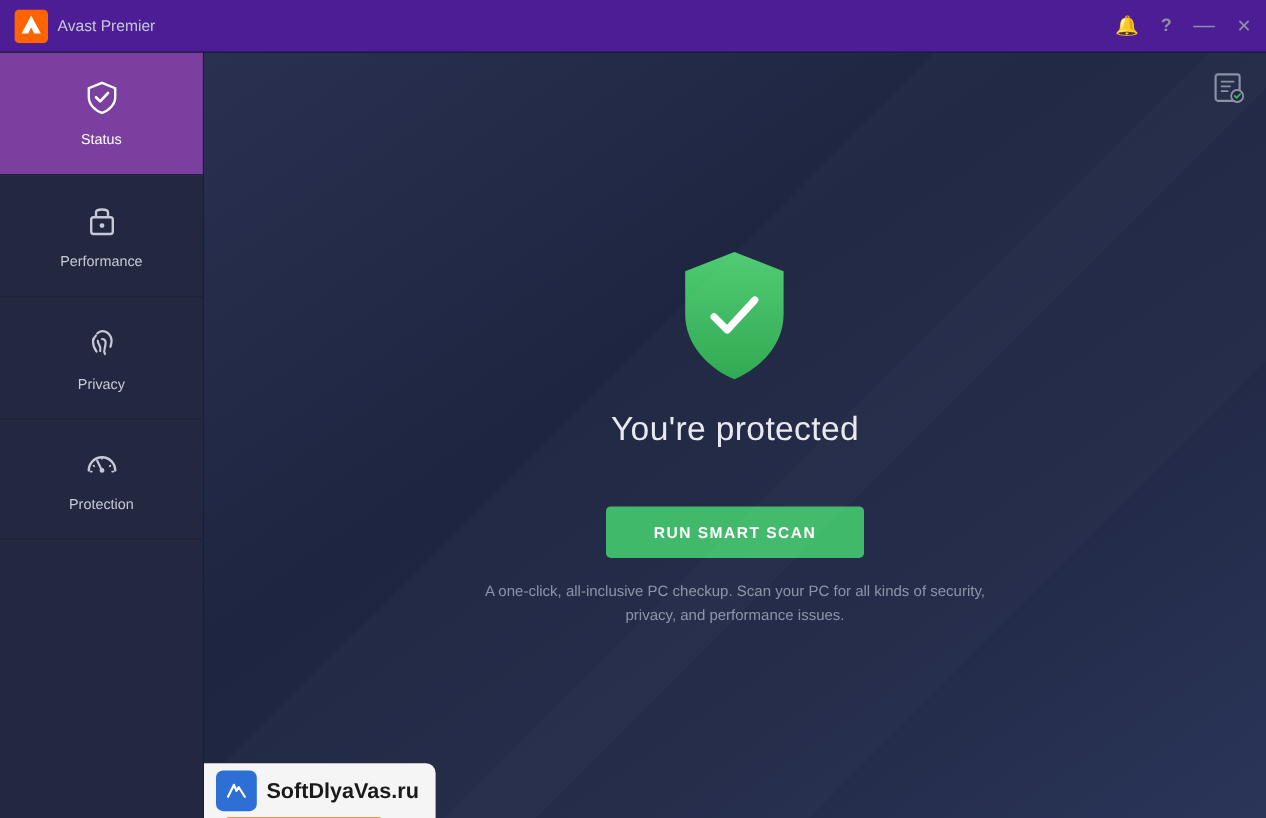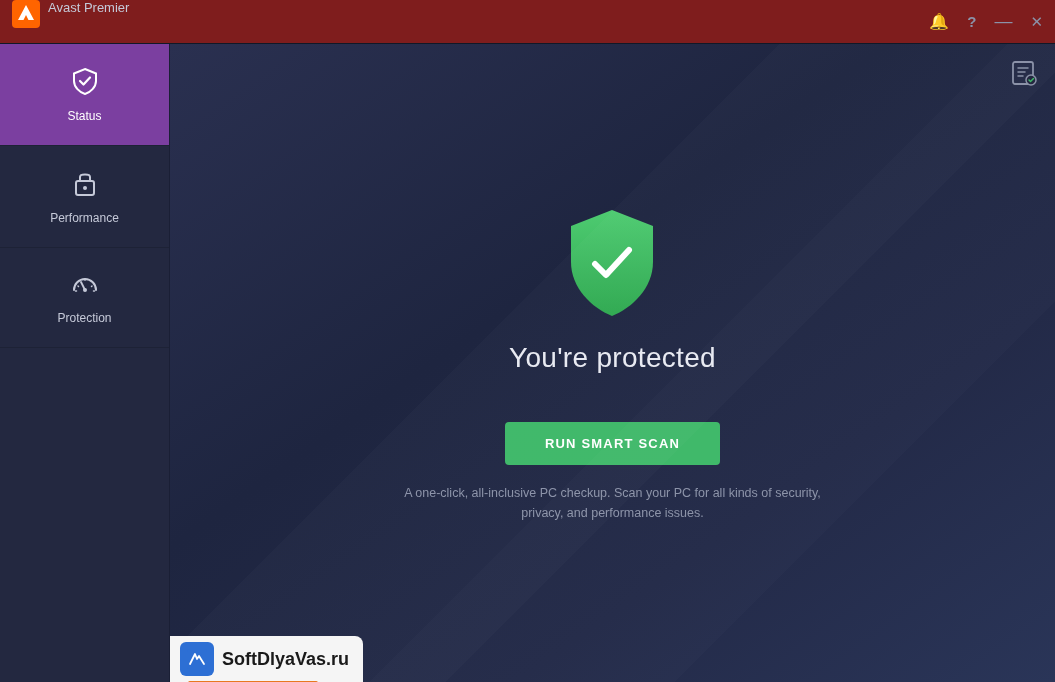--- a/index.html
+++ b/index.html
@@ -7,22 +7,23 @@
       width: 1055px;
       height: 682px;
       overflow: hidden;
       font-family: 'Segoe UI', Arial, sans-serif;
       background: #1a1f35;
     }
 
     
     .title-bar {
       display: flex;
+      align-items: center;
       height: 44px;
-      background: #7f1d1d;
+      background: #4c1d95;
       padding: 0 12px;
       border-bottom: 1px solid #111827;
     }
     .title-bar-logo {
       width: 28px;
       height: 28px;
       margin-right: 8px;
     }
     .title-bar-title {
       color: #c5c9d8;
@@ -237,20 +238,32 @@
       <span class="sidebar-item-icon">
         <svg width="28" height="30" viewBox="0 0 28 30" fill="none">
           <rect x="5" y="13" width="18" height="14" rx="2" fill="none" stroke="#c5c9d8" stroke-width="2"></rect>
           <path d="M9 13 V9 C9 5.7 19 5.7 19 9 V13" fill="none" stroke="#c5c9d8" stroke-width="2"></path>
           <circle cx="14" cy="20" r="2" fill="#c5c9d8"></circle>
         </svg>
       </span>
       <span class="sidebar-item-label">Performance</span>
     </div>
 
+    <div class="sidebar-item">
+      <span class="sidebar-item-icon">
+        <svg width="30" height="30" viewBox="0 0 30 30" fill="none">
+          <path d="M11 8 C12.5 6.5 14 6 15 6 C19.5 6 23 9.5 23 14 C23 16 22.5 17.5 22 19" stroke="#c5c9d8" stroke-width="1.8" stroke-linecap="round" fill="none"></path>
+          <path d="M8 12 C8 12 7.5 13 7.5 14.5 C7.5 18 9 21 10.5 23" stroke="#c5c9d8" stroke-width="1.8" stroke-linecap="round" fill="none"></path>
+          <path d="M11.5 14 C11.5 14 11.5 15.5 12.5 17 C13.5 18.5 14 20 13.5 22.5" stroke="#c5c9d8" stroke-width="1.8" stroke-linecap="round" fill="none"></path>
+          <path d="M15 12.5 C16.5 12.5 18 13.5 18 15.5 C18 17.5 17.5 19.5 17 21.5 C16.5 23 17 24 17.5 25" stroke="#c5c9d8" stroke-width="1.8" stroke-linecap="round" fill="none"></path>
+          <path d="M10 9.5 C10 9.5 8.5 11 8 13" stroke="#c5c9d8" stroke-width="1.8" stroke-linecap="round" fill="none"></path>
+        </svg>
+      </span>
+      <span class="sidebar-item-label">Privacy</span>
+    </div>
 
     <div class="sidebar-item">
       <span class="sidebar-item-icon">
         <svg width="30" height="28" viewBox="0 0 30 28" fill="none">
           <path d="M4 20 A11 11 0 0 1 26 20" stroke="#c5c9d8" stroke-width="2" fill="none" stroke-linecap="round"></path>
           <path d="M15 20 L11 12" stroke="#c5c9d8" stroke-width="1.8" stroke-linecap="round"></path>
           <circle cx="15" cy="20" r="2" fill="#c5c9d8"></circle>
           <path d="M8 16 L8.5 16.5" stroke="#c5c9d8" stroke-width="1.5" stroke-linecap="round"></path>
           <path d="M22 16 L21.5 16.5" stroke="#c5c9d8" stroke-width="1.5" stroke-linecap="round"></path>
           <path d="M5.5 21 L6.5 21" stroke="#c5c9d8" stroke-width="1.5" stroke-linecap="round"></path>

